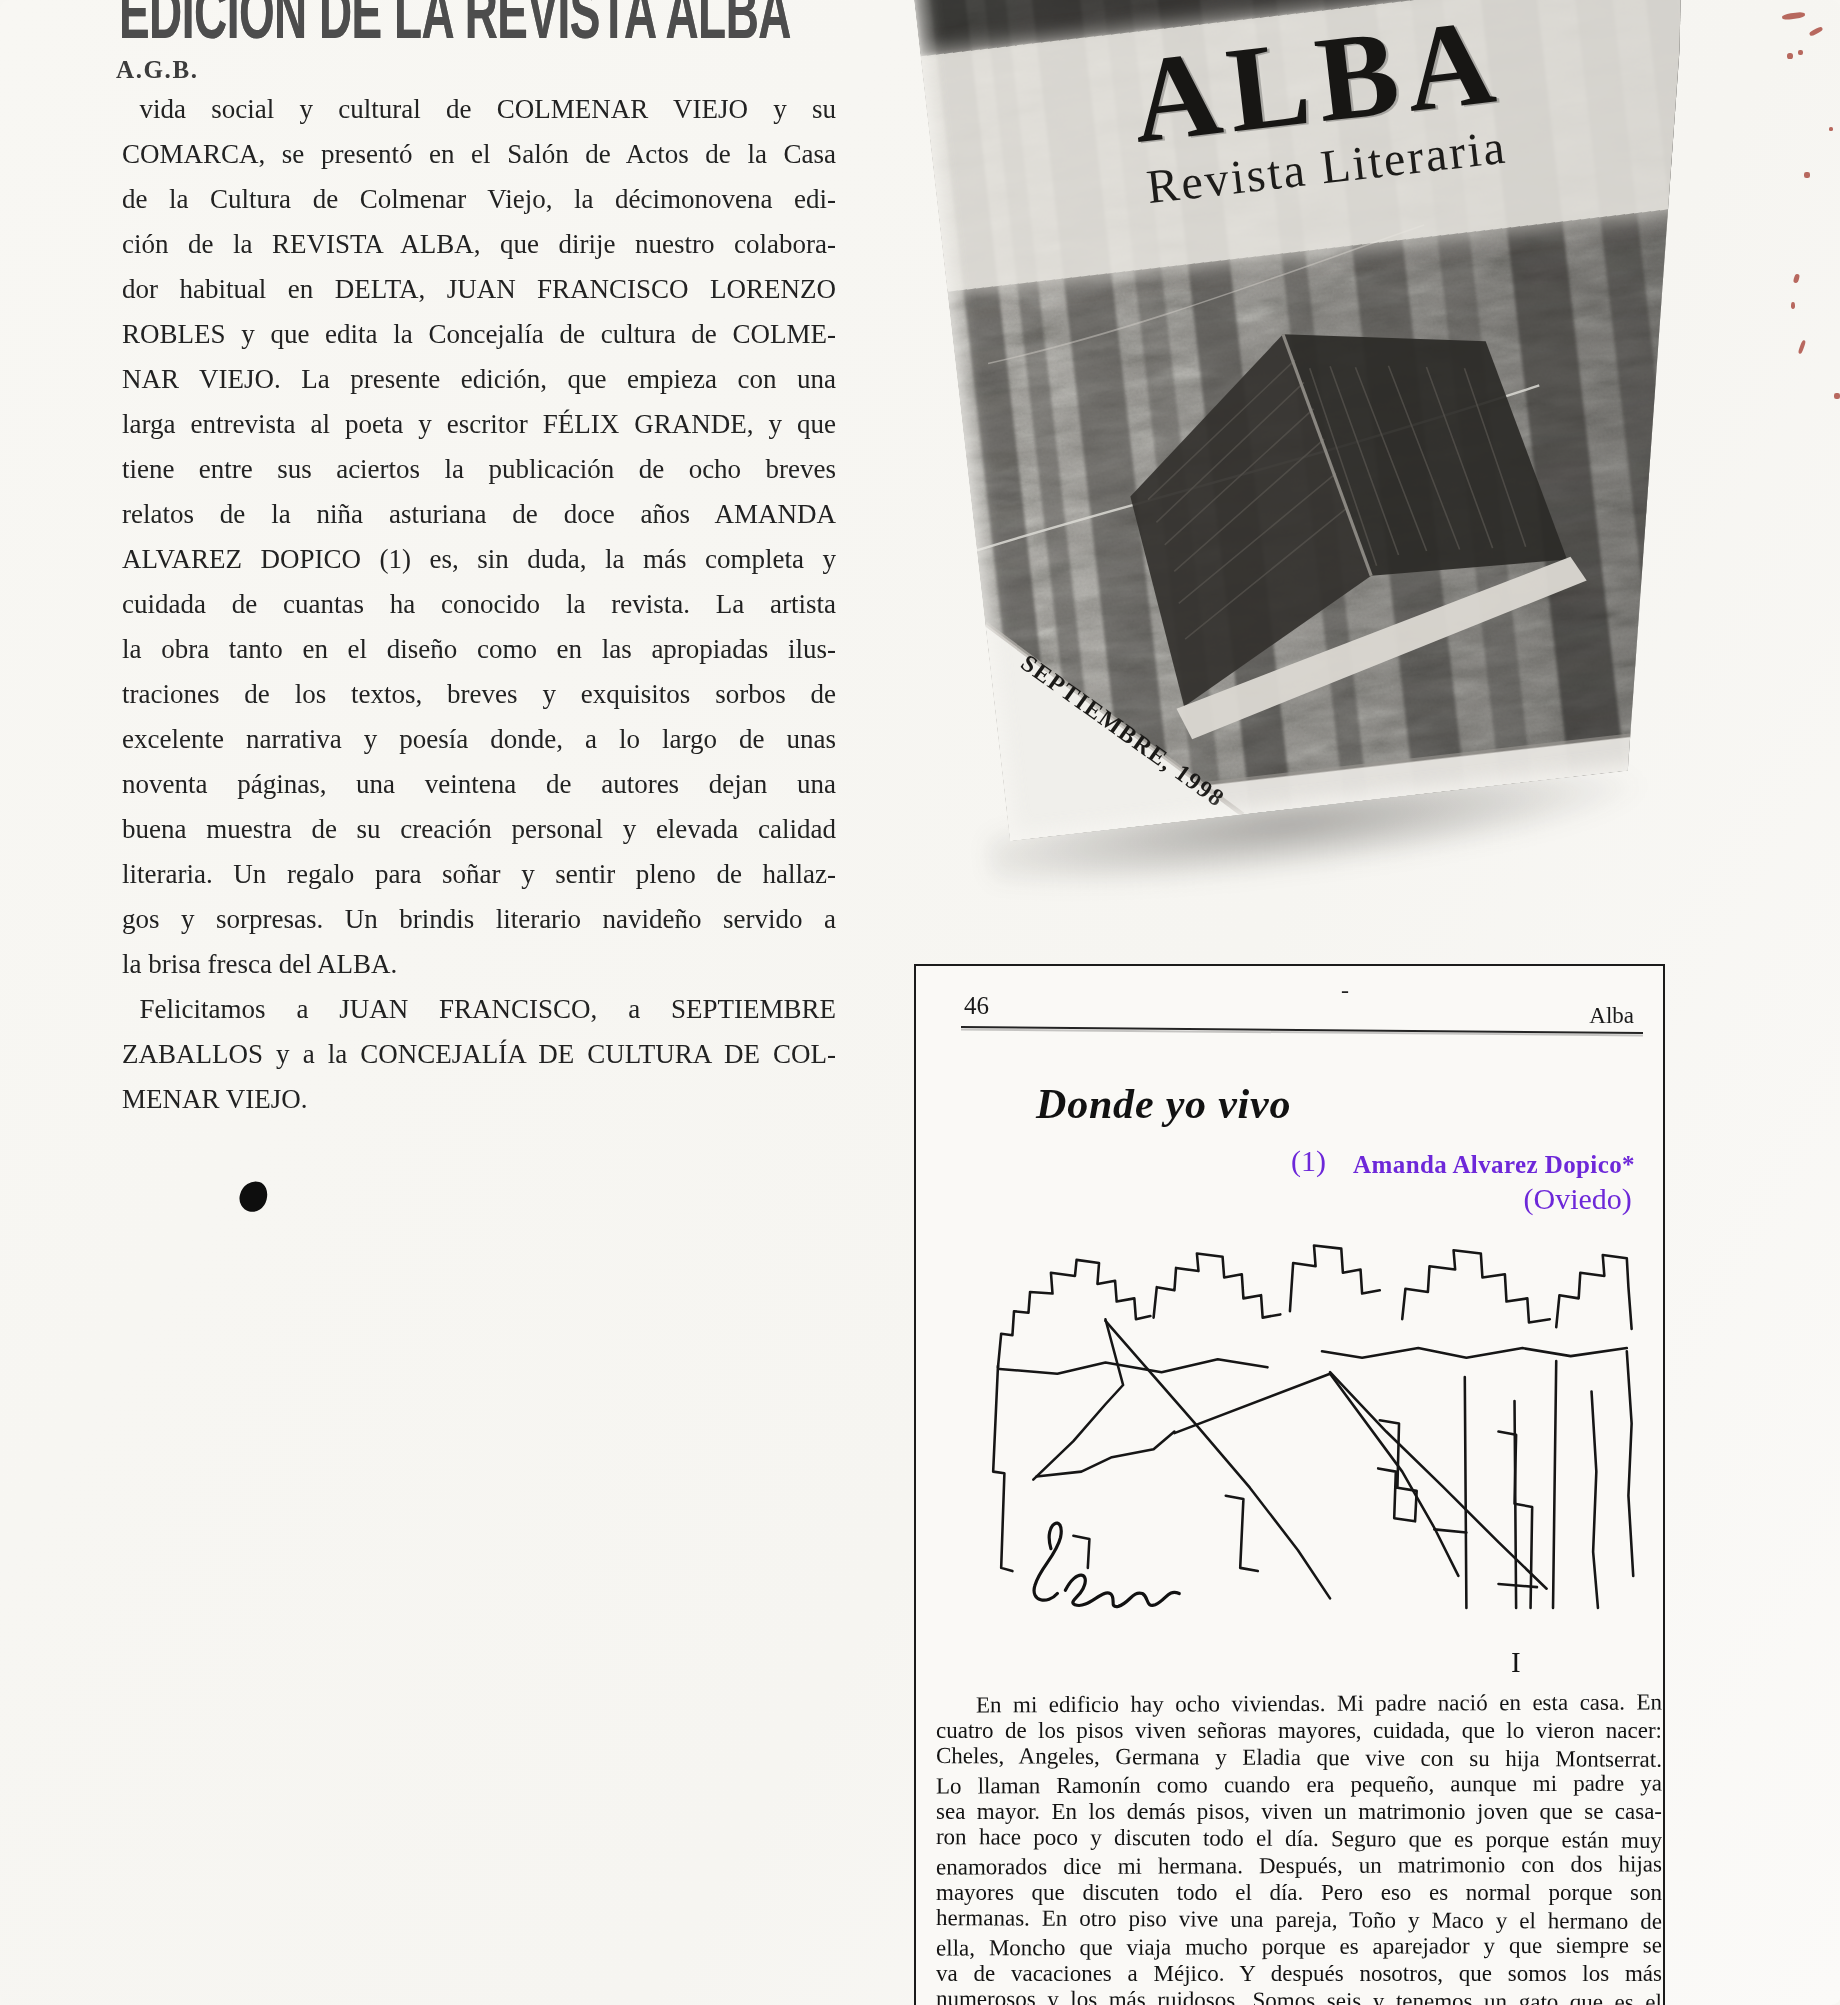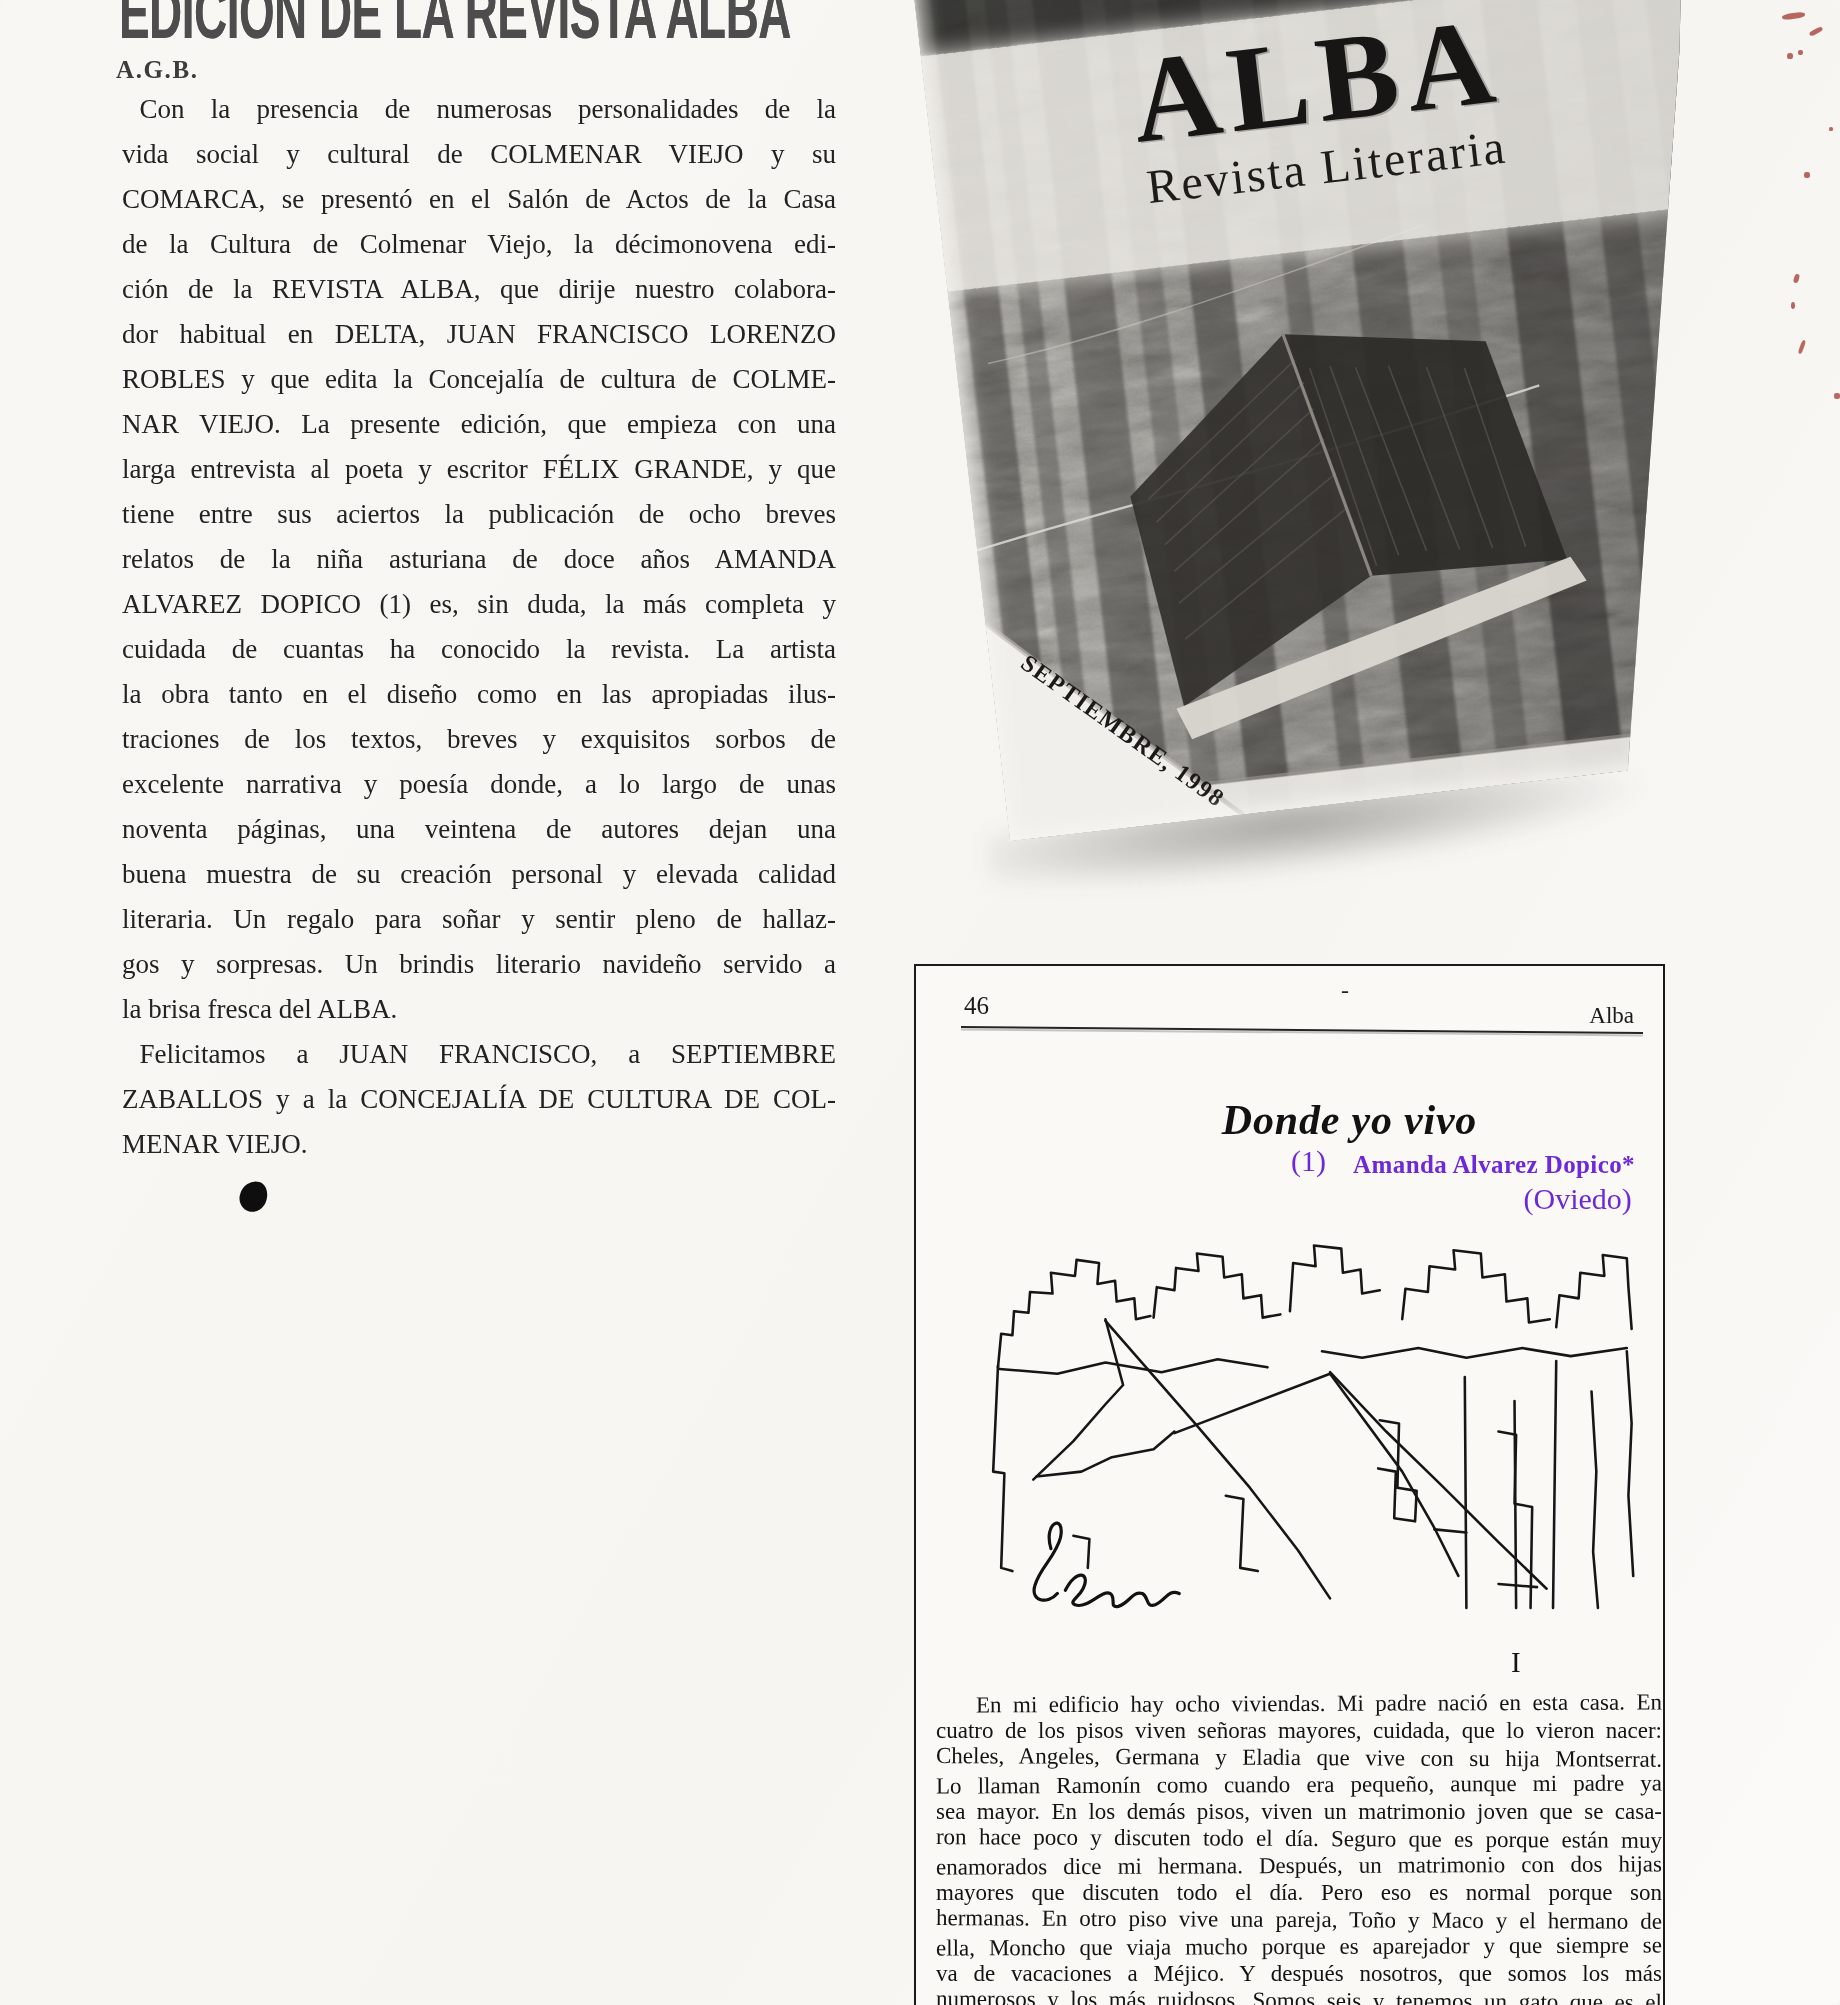--- a/index.html
+++ b/index.html
@@ -68,21 +68,21 @@
   
   .inner-page{
     position:absolute;left:914px;top:964px;width:747px;height:1041px;
     background:#faf9f6;border:2.4px solid #1b1b1b;border-bottom:none;
   }
   .ip-dash{position:absolute;left:425px;top:11.2px;font-size:24px;color:#222;}
   .ip-pagenum{position:absolute;left:48px;top:26px;font-size:25px;color:#1a1a1a;}
   .ip-runhead{position:absolute;right:29px;top:37px;font-size:23px;color:#1a1a1a;}
   .ip-rule{position:absolute;left:45px;top:63px;width:682px;height:2.4px;background:#242424;transform:rotate(.5deg);box-shadow:0 2.4px 0 rgba(40,40,40,.25);}
   .ip-title{
-    position:absolute;left:0;top:130px;width:100%;text-align:center;padding-left:120px;box-sizing:border-box;
+    position:absolute;left:0;top:114px;width:100%;text-align:left;padding-left:120px;box-sizing:border-box;
     font-size:42px;font-weight:bold;font-style:italic;color:#121212;letter-spacing:0.8px;
   }
   .ip-byline{position:absolute;right:28px;top:178px;text-align:right;color:#6d28d9;}
   .ip-footnote-mark{font-size:30px;margin-right:27px;vertical-align:1.6px;}
   .ip-author{font-size:25px;font-weight:bold;letter-spacing:0.4px;}
   .ip-place{font-size:30px;margin-top:3.2px;padding-right:3.2px;}
   .ip-drawing{position:absolute;left:69px;top:265px;}
   .ip-section{position:absolute;left:595px;top:680px;font-size:29px;color:#141414;}
   .inner-body{position:absolute;left:20px;top:724px;width:726px;color:#131313;}
   .inner-body .line{
@@ -99,21 +99,20 @@
 </head>
 <body>
 
 <div class="page">
 
   <div class="headline">EDICIÓN DE LA REVISTA ALBA</div>
   <div class="agb">A.G.B.</div>
 
   <div class="article-body">
     <div class="para">
-        <div class="line">Con la presencia de numerosas personalidades de la</div>
         <div class="line">vida social y cultural de COLMENAR VIEJO y su</div>
         <div class="line">COMARCA, se presentó en el Salón de Actos de la Casa</div>
         <div class="line">de la Cultura de Colmenar Viejo, la décimonovena edi-</div>
         <div class="line">ción de la REVISTA ALBA, que dirije nuestro colabora-</div>
         <div class="line">dor habitual en DELTA, JUAN FRANCISCO LORENZO</div>
         <div class="line">ROBLES y que edita la Concejalía de cultura de COLME-</div>
         <div class="line">NAR VIEJO. La presente edición, que empieza con una</div>
         <div class="line">larga entrevista al poeta y escritor FÉLIX GRANDE, y que</div>
         <div class="line">tiene entre sus aciertos la publicación de ocho breves</div>
         <div class="line">relatos de la niña asturiana de doce años AMANDA</div>

